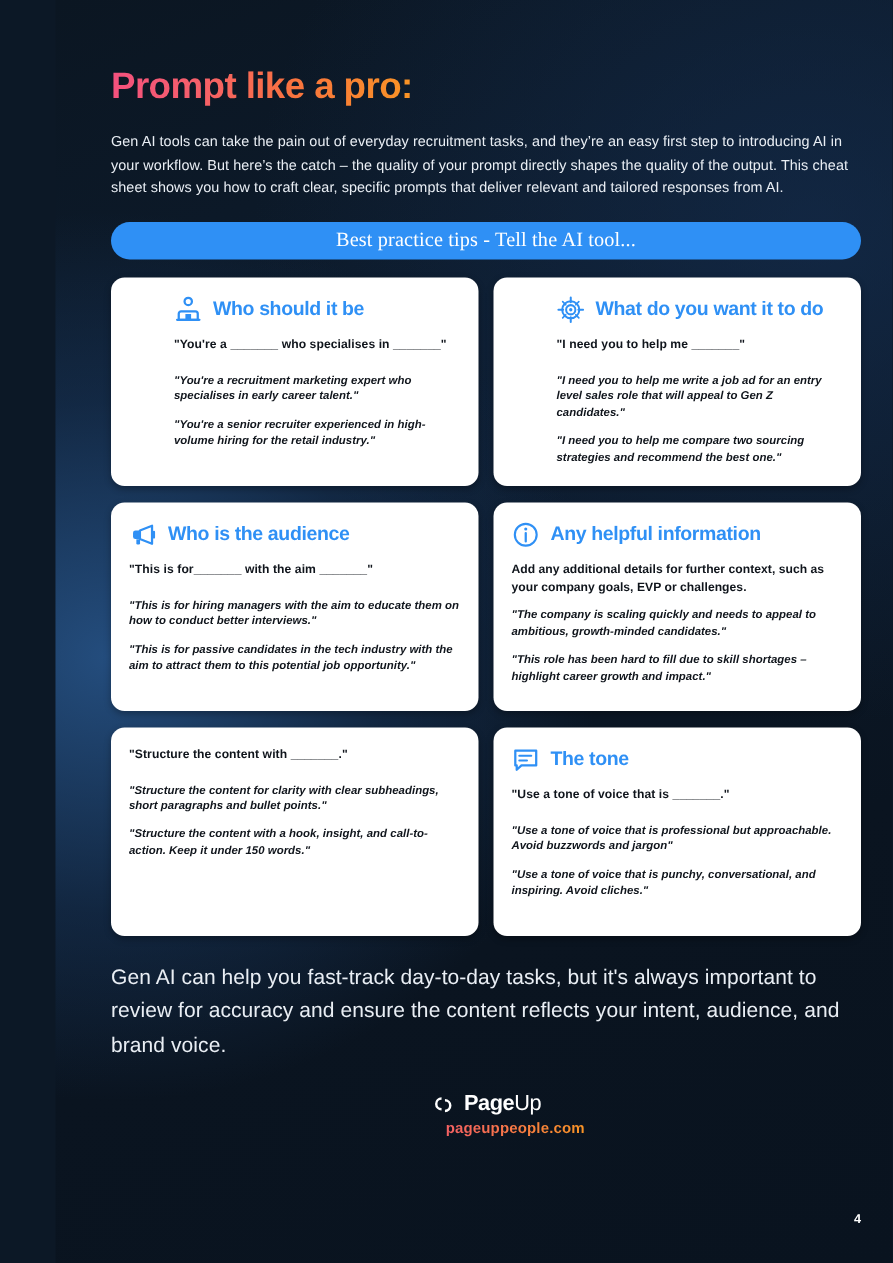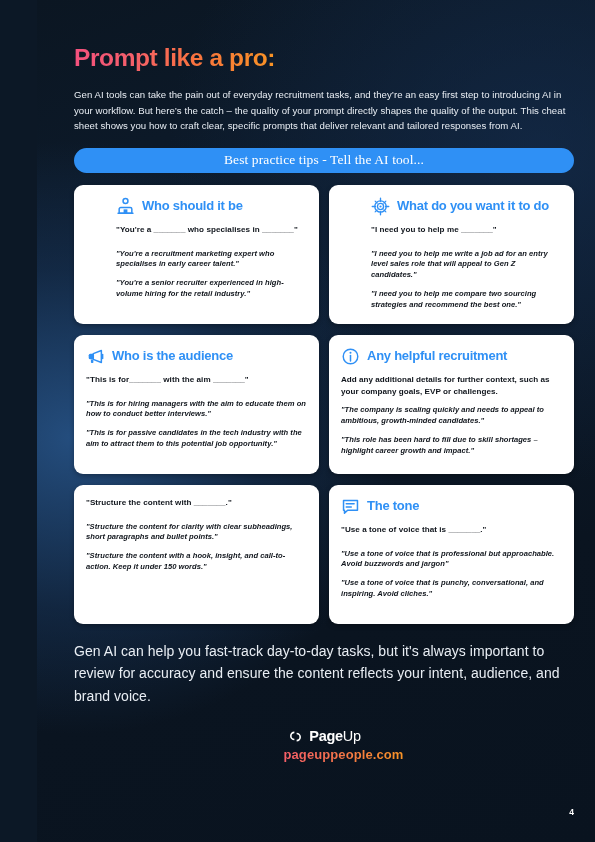--- a/index.html
+++ b/index.html
@@ -126,21 +126,21 @@
   .brand {
     margin-top:20px;
     display:flex; flex-direction:column; align-items:center; gap:2px;
   }
   .logo-row { display:flex; align-items:center; gap:5px; }
   .logo-mark { width:17px; height:17px; display:block; }
   .logo-text { color:#ffffff; font-size:14.5px; letter-spacing:-0.3px; }
   .logo-text b { font-weight:bold; }
   .logo-text span { font-weight:normal; }
   .url {
-    font-size:13px;
+    font-size:10px;
     font-weight:bold;
     letter-spacing:0.1px;
     background:linear-gradient(90deg,#f4517e 0%, #f66a56 45%, #f99425 100%);
     -webkit-background-clip:text; background-clip:text;
     -webkit-text-fill-color:transparent; color:transparent;padding-left:39px;
   }
   .pagenum {
     position:absolute;
     right:37px; bottom:25px;
     color:#ffffff;
@@ -217,21 +217,21 @@
         </div>
       </div>
 
       <div class="card r2">
         <div class="card-head">
           <svg class="card-icon" viewBox="0 0 24 24">
             <circle cx="12" cy="12" r="9.2" fill="none" stroke="#2f90f5" stroke-width="1.8"></circle>
             <circle cx="12" cy="7.2" r="1.3" fill="#2f90f5"></circle>
             <path d="M12 10.6v7" stroke="#2f90f5" stroke-width="1.9" stroke-linecap="round"></path>
           </svg>
-          <div class="card-title">Any helpful recruitment</div>
+          <div class="card-title">Any helpful information</div>
         </div>
         <div class="note">Add any additional details for further context, such as your company goals, EVP or challenges.</div>
         <div class="examples tight">
           <div class="ex">"The company is scaling quickly and needs to appeal to ambitious, growth-minded candidates."</div>
           <div class="ex">"This role has been hard to fill due to skill shortages – highlight career growth and impact."</div>
         </div>
       </div>
 
       <div class="card r3">
         <div class="tpl">"Structure the content with _______."</div>

